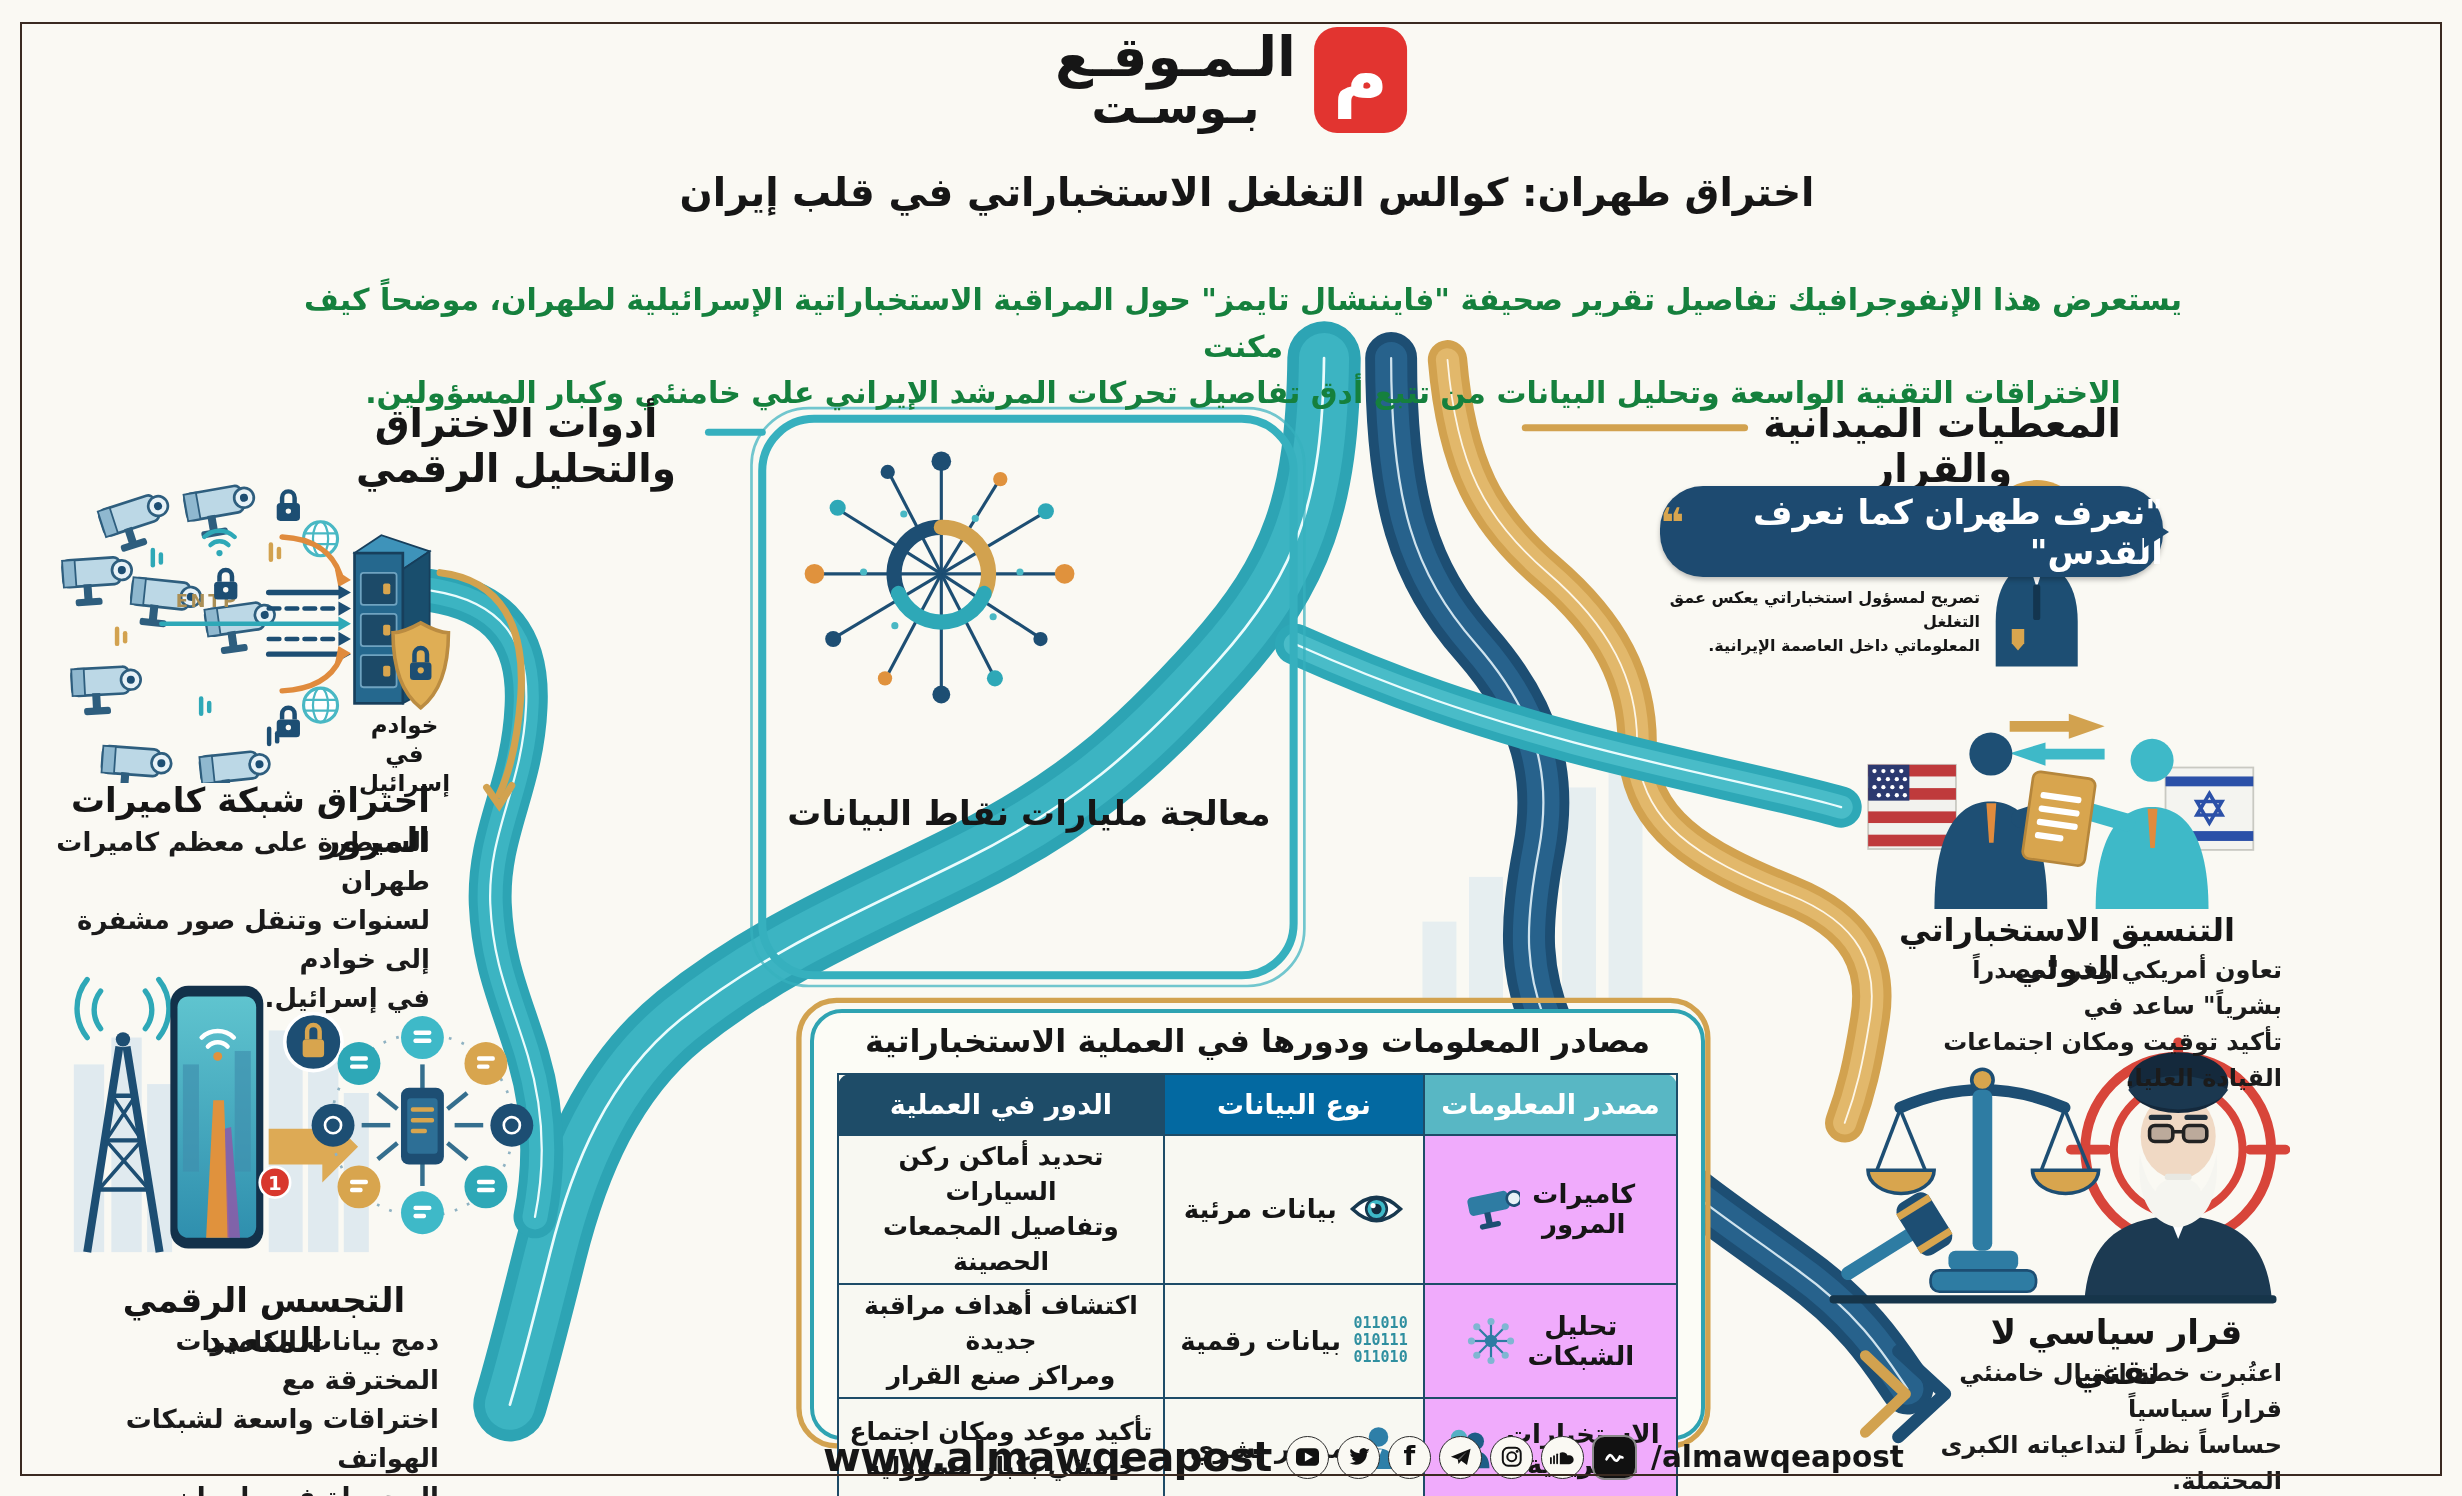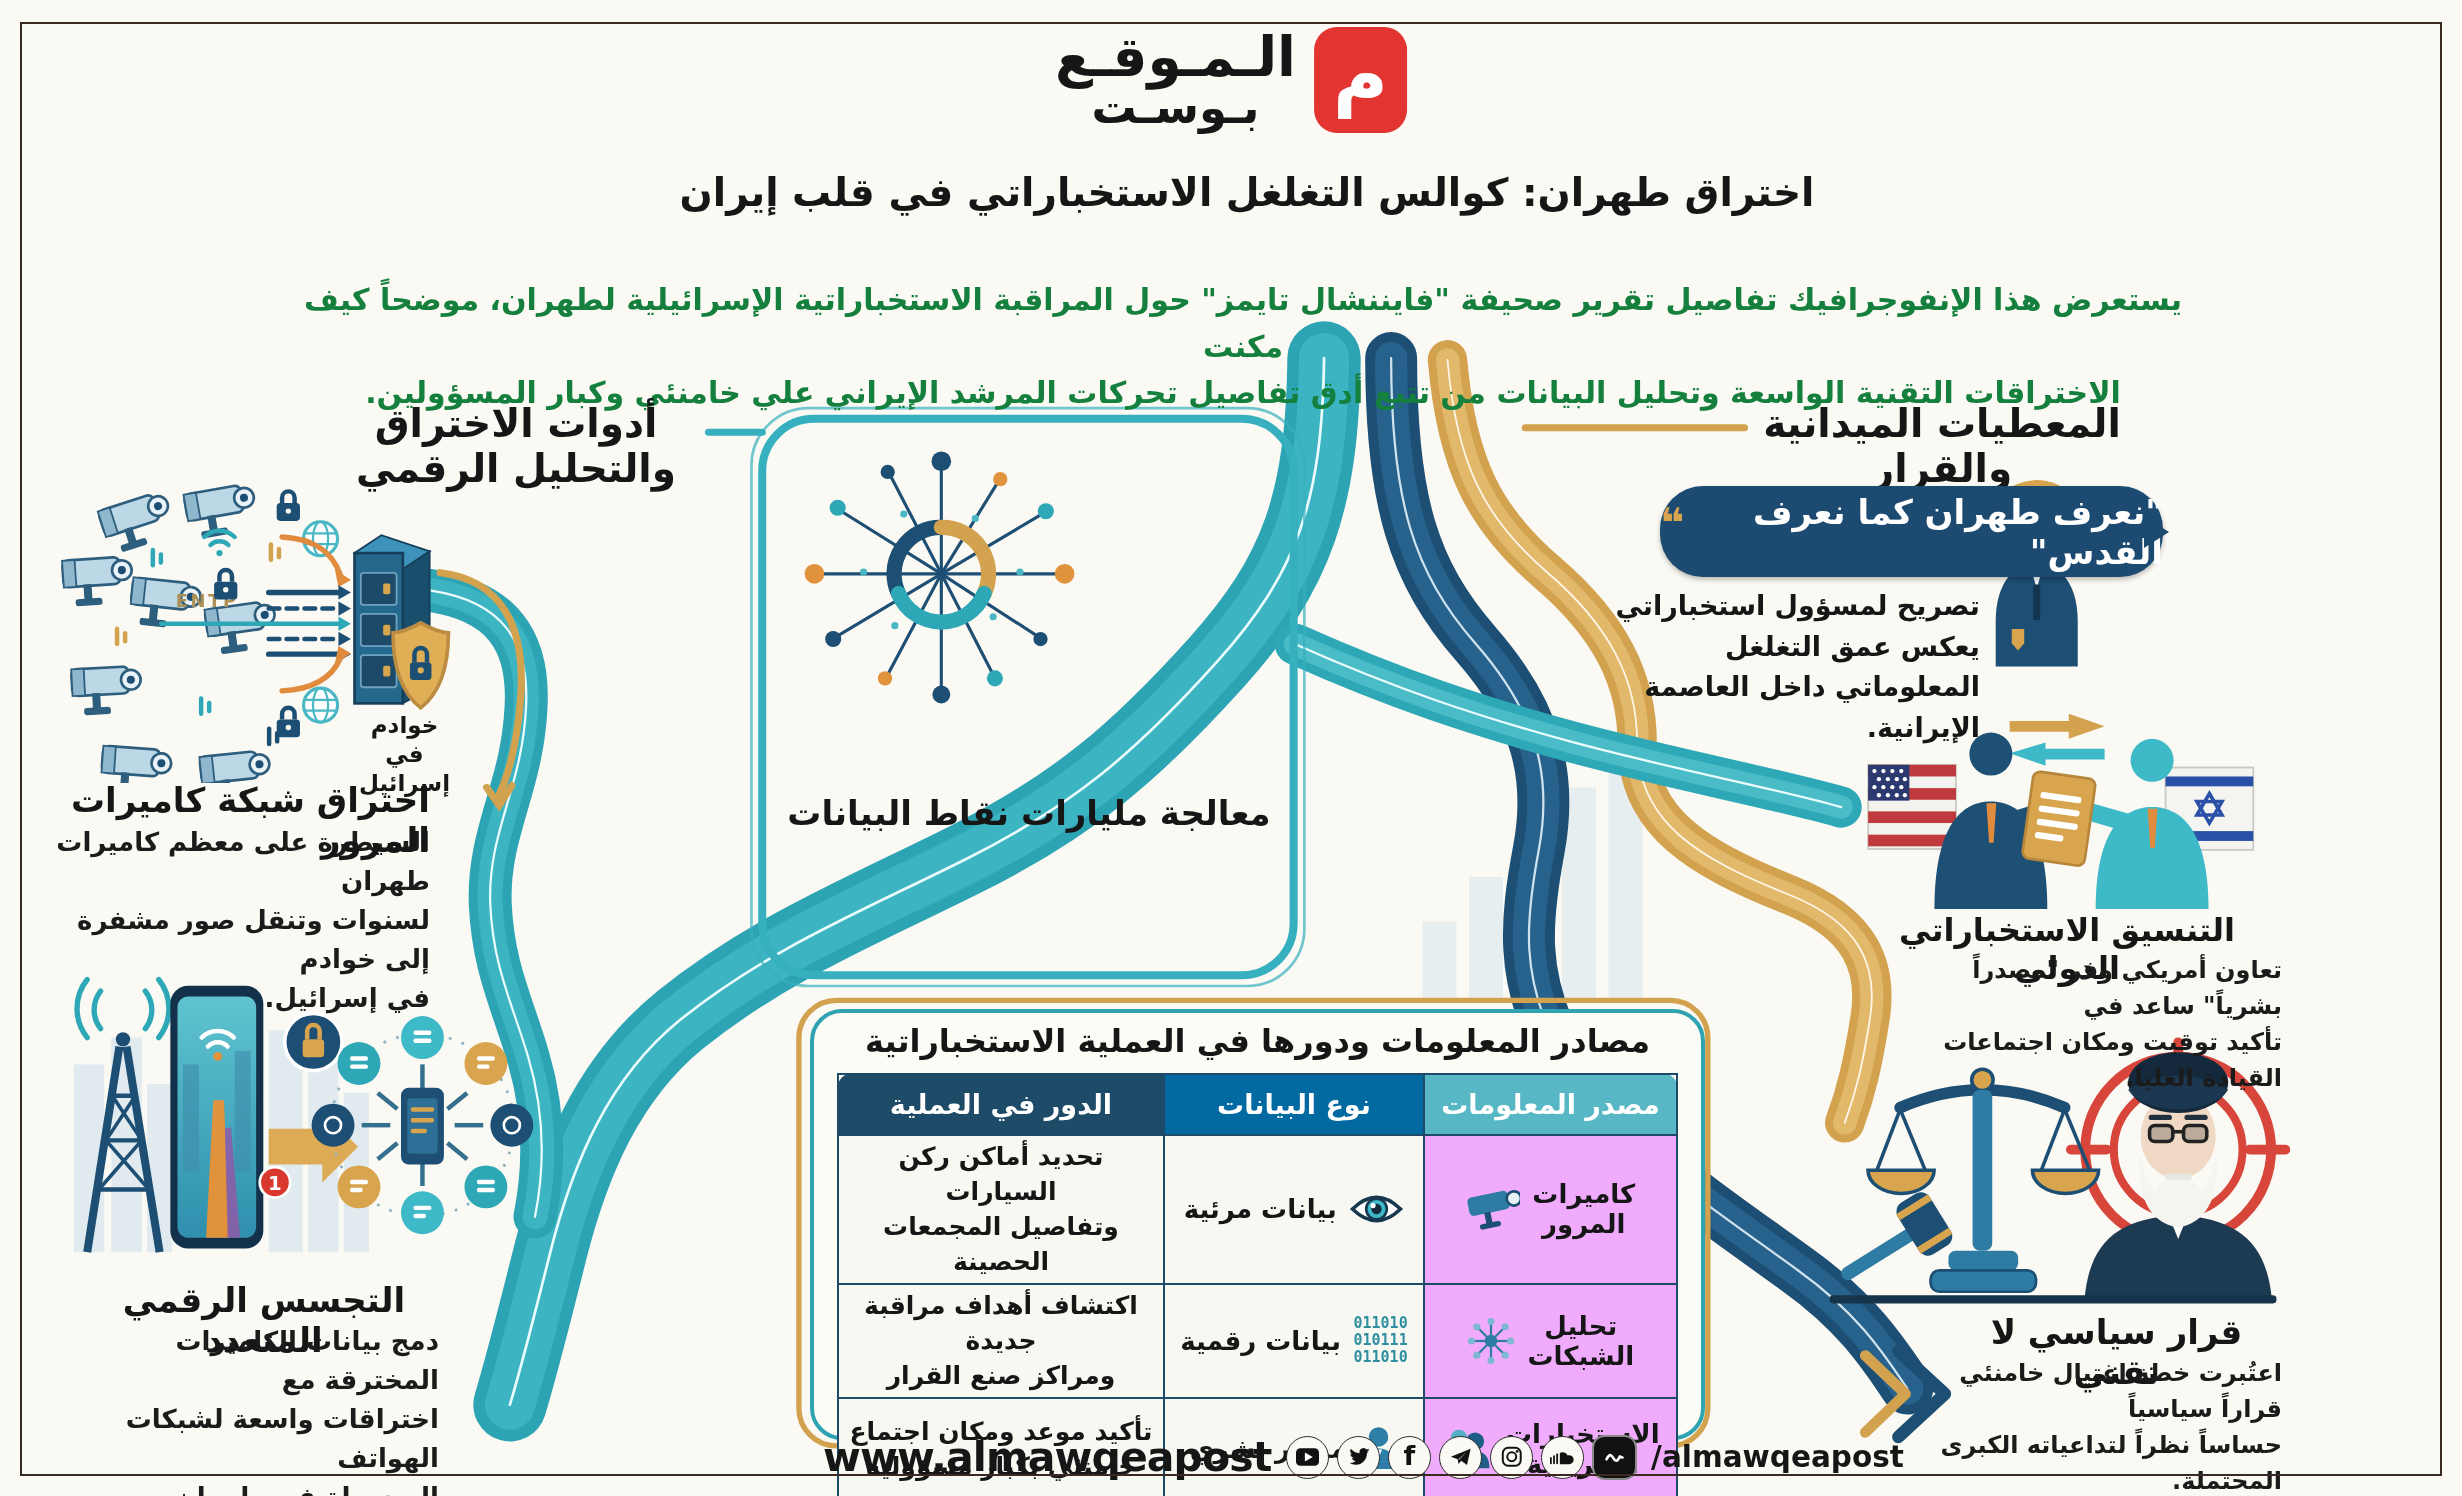--- a/index.html
+++ b/index.html
@@ -27,21 +27,21 @@
   .blk-title{font-size:34px;font-weight:800;z-index:2;}
   .blk-body{font-size:26px;font-weight:700;line-height:1.5;z-index:2;color:#1b1b1b;}
   .center{text-align:center;}
   .tr{text-align:right;}
   
   .quote-card{left:1660px;top:486px;width:503px;height:91px;background:#1d4a70;border-radius:43px;display:flex;align-items:center;
               justify-content:center;gap:12.5px;z-index:2;box-shadow:0 2.7px 5.4px rgba(0,0,0,.25);}
   .quote-card::after{content:"";position:absolute;right:-21.5px;top:30px;border:16px solid transparent;border-left:25px solid #1d4a70;}
   .quote-text{color:#fff;font-size:34px;font-weight:800;direction:rtl;}
   .quote-mark{color:#d8a54e;font-size:41px;font-weight:800;transform:translateY(-9px);}
-  .quote-caption{left:1611px;top:586px;width:369px;font-size:27px;font-weight:700;line-height:1.5;z-index:2;}
+  .quote-caption{left:1611px;top:586px;width:369px;font-size:16px;font-weight:700;line-height:1.5;z-index:2;}
   
   .table-card{left:810px;top:1009px;width:895px;height:431px;background:#fcfcf6;border:4.5px solid #2fa3b2;border-radius:32px;z-index:2;box-sizing:border-box;}
   .table-heading{margin:9px 0 0 0;text-align:center;font-size:32px;font-weight:800;}
   table.data{direction:rtl;border-collapse:collapse;margin:12.5px auto 0 auto;width:841px;background:#f8f8f2;}
   table.data th{color:#fff;font-size:27px;font-weight:800;height:57px;border:2.7px solid #1e4c68;}
   table.data td{border:2.7px solid #1e4c68;height:93px;padding:3.6px 9px;font-size:25px;font-weight:700;}
   th.h-src{background:#58b7c4;width:249px;border-radius:0 12.5px 0 0;}
   th.h-typ{background:#0369a1;width:256px;}
   th.h-rol{background:#1e4c68;width:322px;border-radius:12.5px 0 0 0;}
   td.c-src{background:#f0abfc;}

